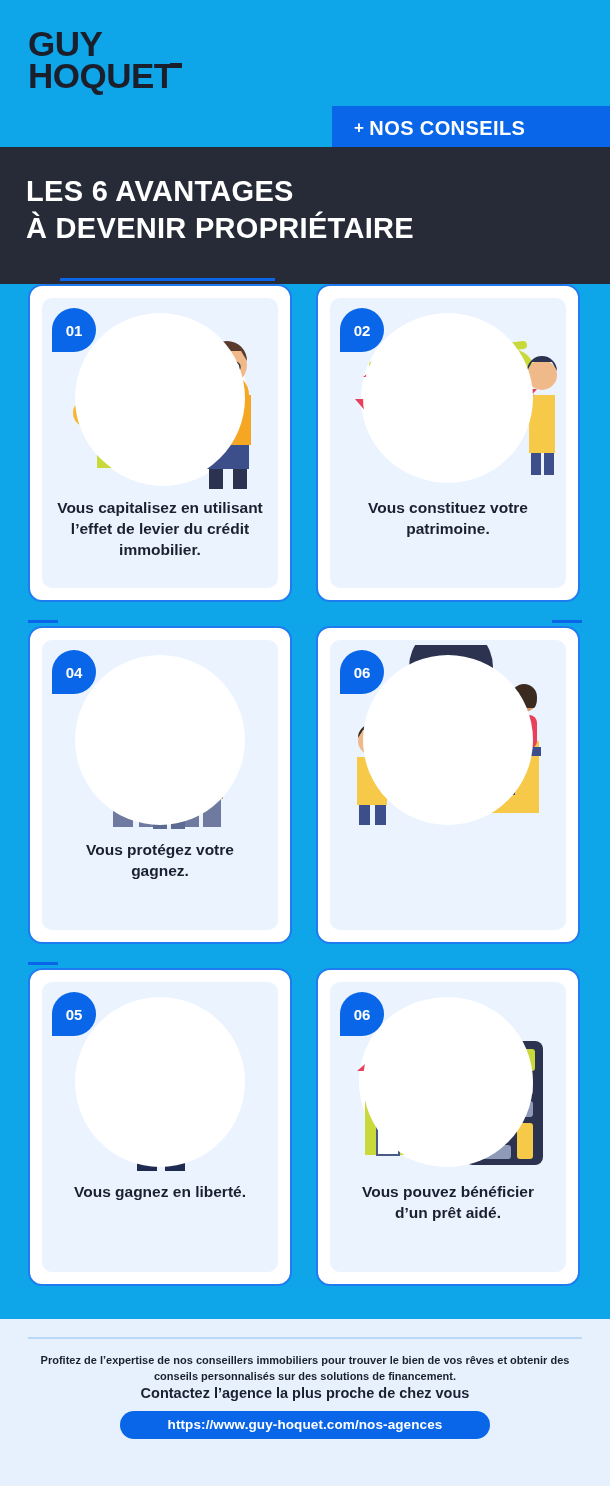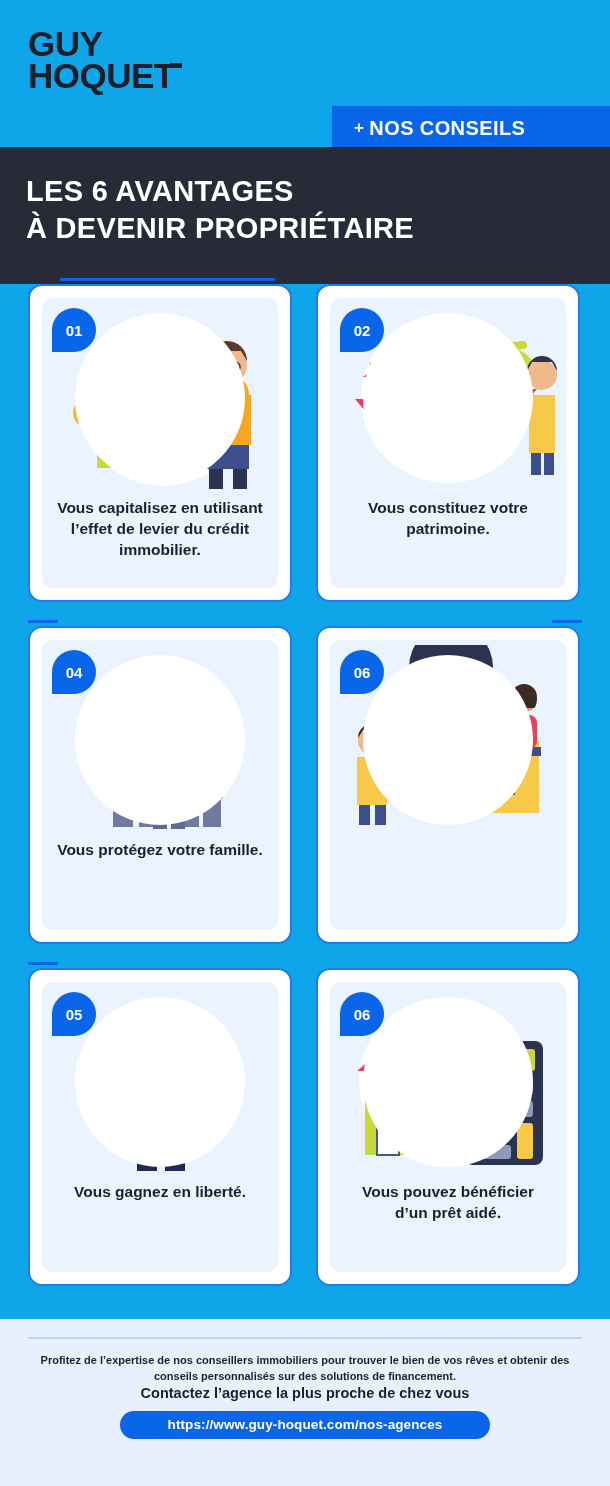--- a/index.html
+++ b/index.html
@@ -332,21 +332,21 @@
               <rect x="136" y="154" width="18" height="28" fill="#6f7aa0"></rect>
               <rect x="158" y="154" width="18" height="28" fill="#6f7aa0"></rect>
 
               <rect x="104" y="122" width="40" height="44" rx="10" fill="#e8405a"></rect>
               <circle cx="124" cy="104" r="16" fill="#f0b98a"></circle>
               <path d="M108 102 a16 16 0 0 1 32 0 c0 12 -4 16 -4 16 l-24 0 c0 0 -4 -4 -4 -16 z" fill="#3a2a20"></path>
               <rect x="108" y="166" width="14" height="18" fill="#5d6a92"></rect>
               <rect x="126" y="166" width="14" height="18" fill="#5d6a92"></rect>
             </svg>
           </div>
-          <div class="caption">Vous protégez votre famille.</div>
+          <div class="caption">Vous protégez votre gagnez.</div>
         </div>
       </div>
 
       <div class="card">
         <div class="num">06</div>
         <div class="card-inner">
           <div class="art">
             <div class="circle-bg"></div>
             <svg width="230" height="190" viewBox="0 0 230 190">
               <circle cx="115" cy="95" r="84" fill="#ffffff"></circle>

